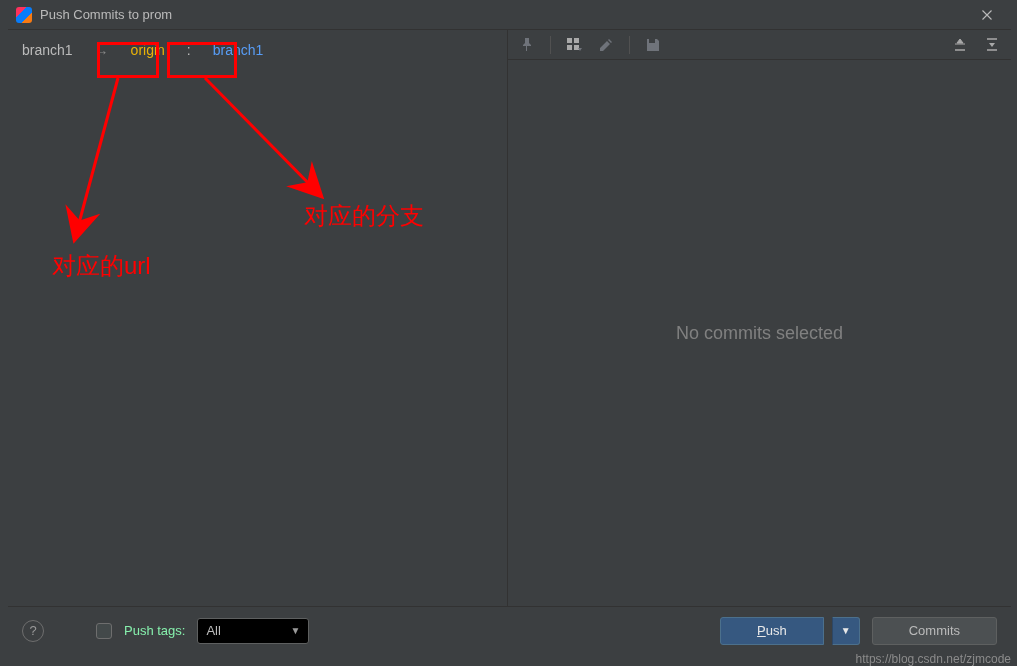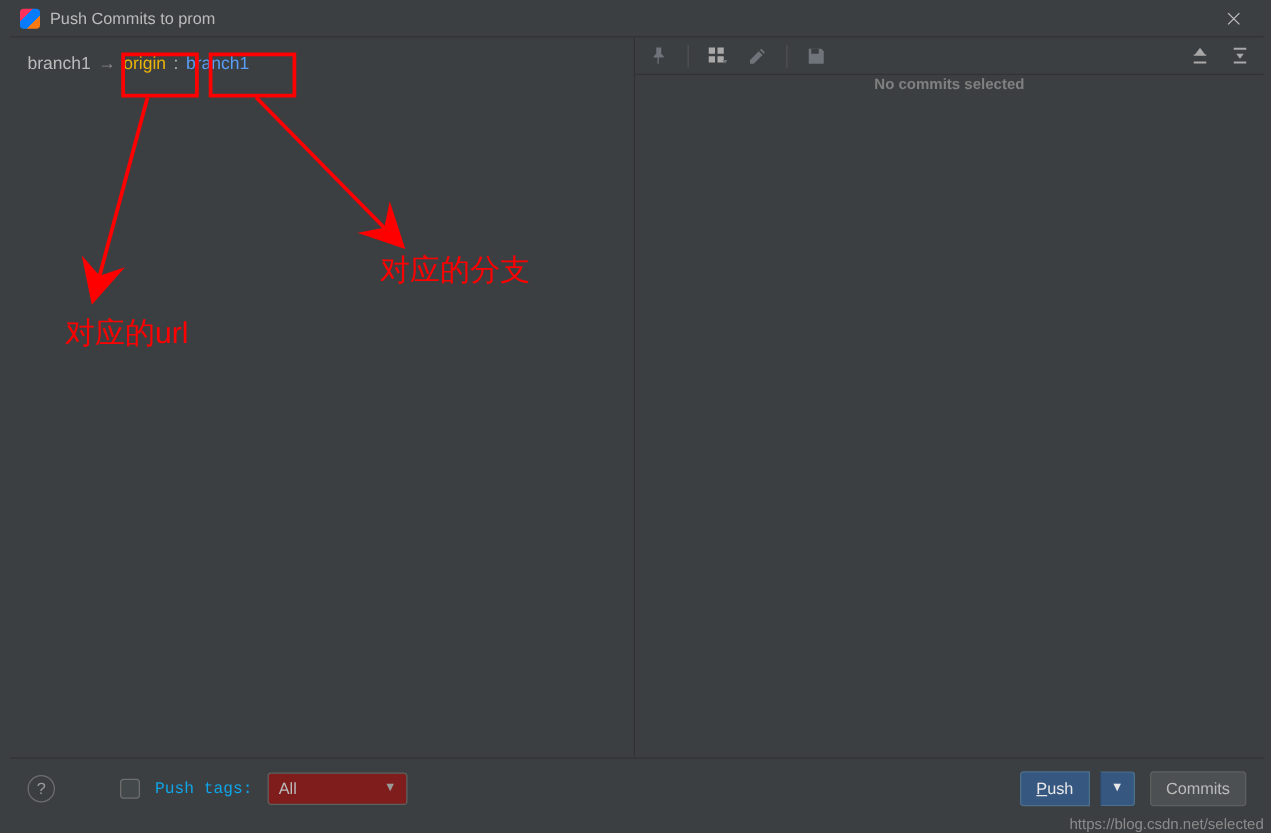--- a/index.html
+++ b/index.html
@@ -49,21 +49,21 @@
     }
     .left-pane {
       width: 500px;
       border-right: 1px solid #323232;
       padding: 12px 14px;
       position: relative;
     }
     .branch-line {
       display: flex;
       align-items: center;
-      gap: 6px;
+      gap: 22px;
       font-size: 14px;
     }
     .branch-local { color: #bbbbbb; }
     .arrow { color: #888; }
     .remote-name { color: #eab308; }
     .colon { color: #bbbbbb; }
     .remote-branch { color: #589df6; }
     .right-pane {
       flex: 1;
       display: flex;
@@ -81,25 +81,24 @@
       width: 18px; height: 18px;
       display:flex; align-items:center; justify-content:center;
       color:#6f737a;
     }
     .tool-ico svg { width: 16px; height: 16px; }
     .tool-sep { width:1px; height:18px; background:#515151; }
     .tool-spacer { flex:1; }
     .preview-area {
       flex: 1;
       display: flex;
-      align-items: flex-start;
+      align-items: center;
       justify-content: center;
       color: #808080;
-      font-size: 12px;
-      font-weight: bold;
+      font-size: 18px;
     }
     .footer {
       height: 48px;
       border-top: 1px solid #323232;
       display: flex;
       align-items: center;
       padding: 0 14px;
       gap: 12px;
     }
     .help-btn {
@@ -109,36 +108,36 @@
       display:flex; align-items:center; justify-content:center;
       color:#9a9a9a; font-size:13px;
       margin-right: 40px;
     }
     .checkbox {
       width:16px; height:16px;
       border:1px solid #6e6e6e;
       border-radius:3px;
       background:#43494a;
     }
-    .push-tags-label { color:#0ea5e9;font-family:Liberation Mono, monospace; }
+    .push-tags-label { color:#86efac; }
     .combo {
       width: 112px; height:26px;
-      background:#7f1d1d;
+      background:#000000;
       border:1px solid #5e6060;
       border-radius:3px;
       display:flex; align-items:center;
       padding:0 8px;
       color:#bbbbbb;
       justify-content: space-between;
     }
     .combo .chev { color:#9a9a9a; font-size:10px; }
     .footer-spacer { flex:1; }
     .btn {
       height:28px;
-      padding:0 12px;
+      padding:0 36px;
       border-radius:3px;
       display:flex; align-items:center; justify-content:center;
       font-size:13px;
       border:1px solid #5e6060;
       background:#4c5052;
       color:#bbbbbb;
       cursor:pointer;
       text-align:right;
     }
     .btn-primary {
@@ -282,13 +281,13 @@
     </marker>
   </defs>
   <line x1="118" y1="78" x2="75" y2="238" stroke="#ff0000" stroke-width="3" marker-end="url(#ah)"></line>
   <line x1="205" y1="78" x2="320" y2="195" stroke="#ff0000" stroke-width="3" marker-end="url(#ah)"></line>
 </svg>
 <div class="anno-box" style="left:97px; top:42px; width:62px; height:36px;"></div>
 <div class="anno-box" style="left:167px; top:42px; width:70px; height:36px;"></div>
 <div class="anno-text" style="left:52px; top:250px;">对应的url</div>
 <div class="anno-text" style="left:304px; top:200px;">对应的分支</div>
 
-<div class="watermark">https://blog.csdn.net/selected</div>
+<div class="watermark">https://blog.csdn.net/zjmcode</div>
 
 </body></html>

